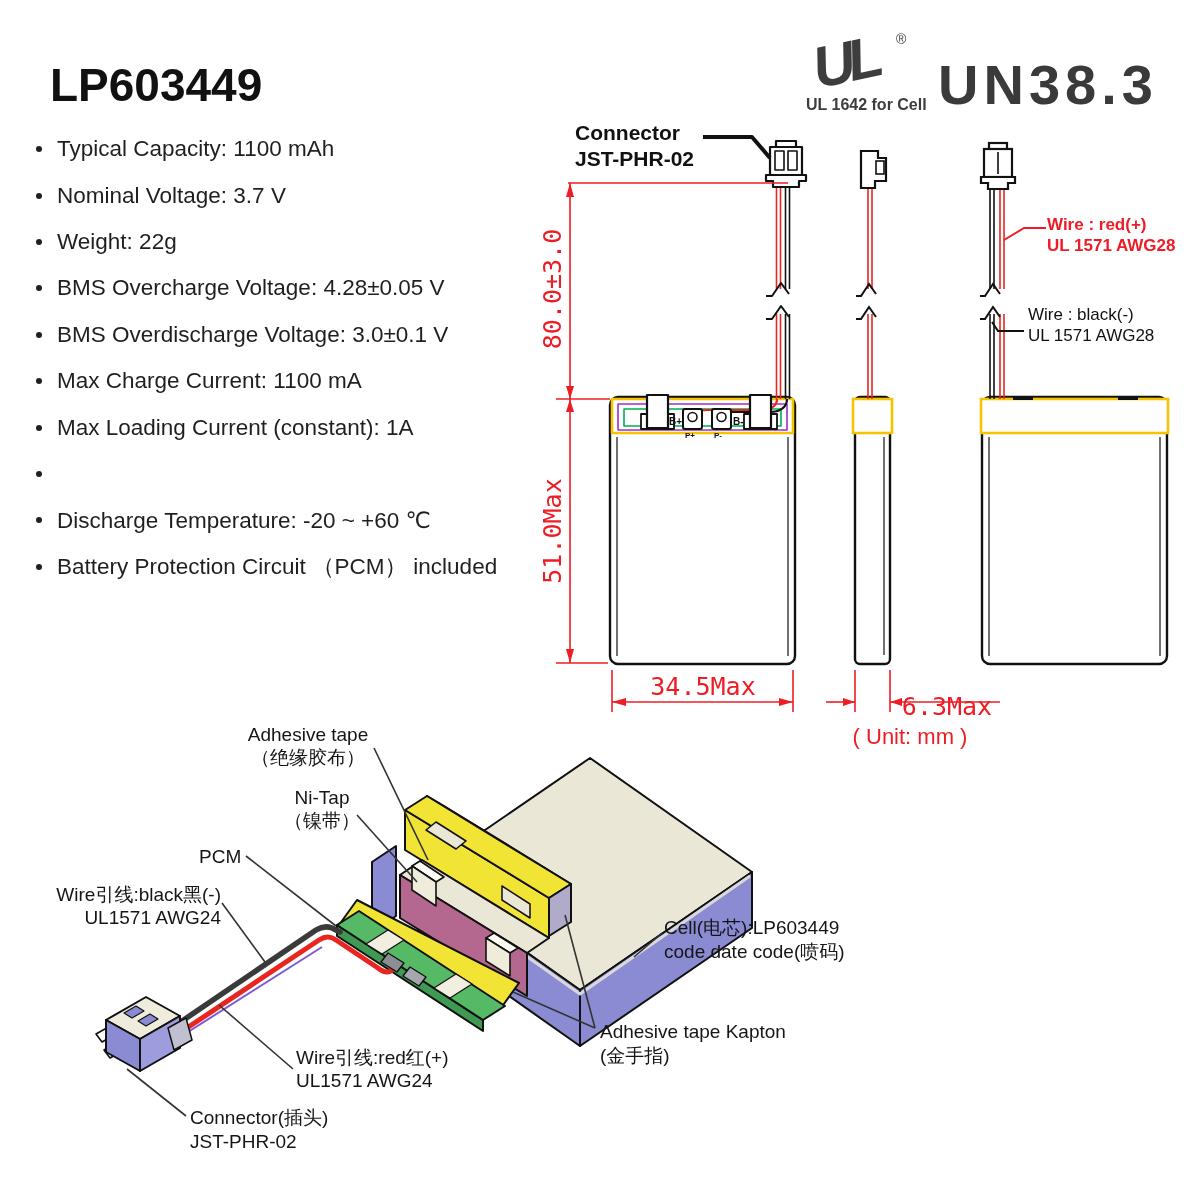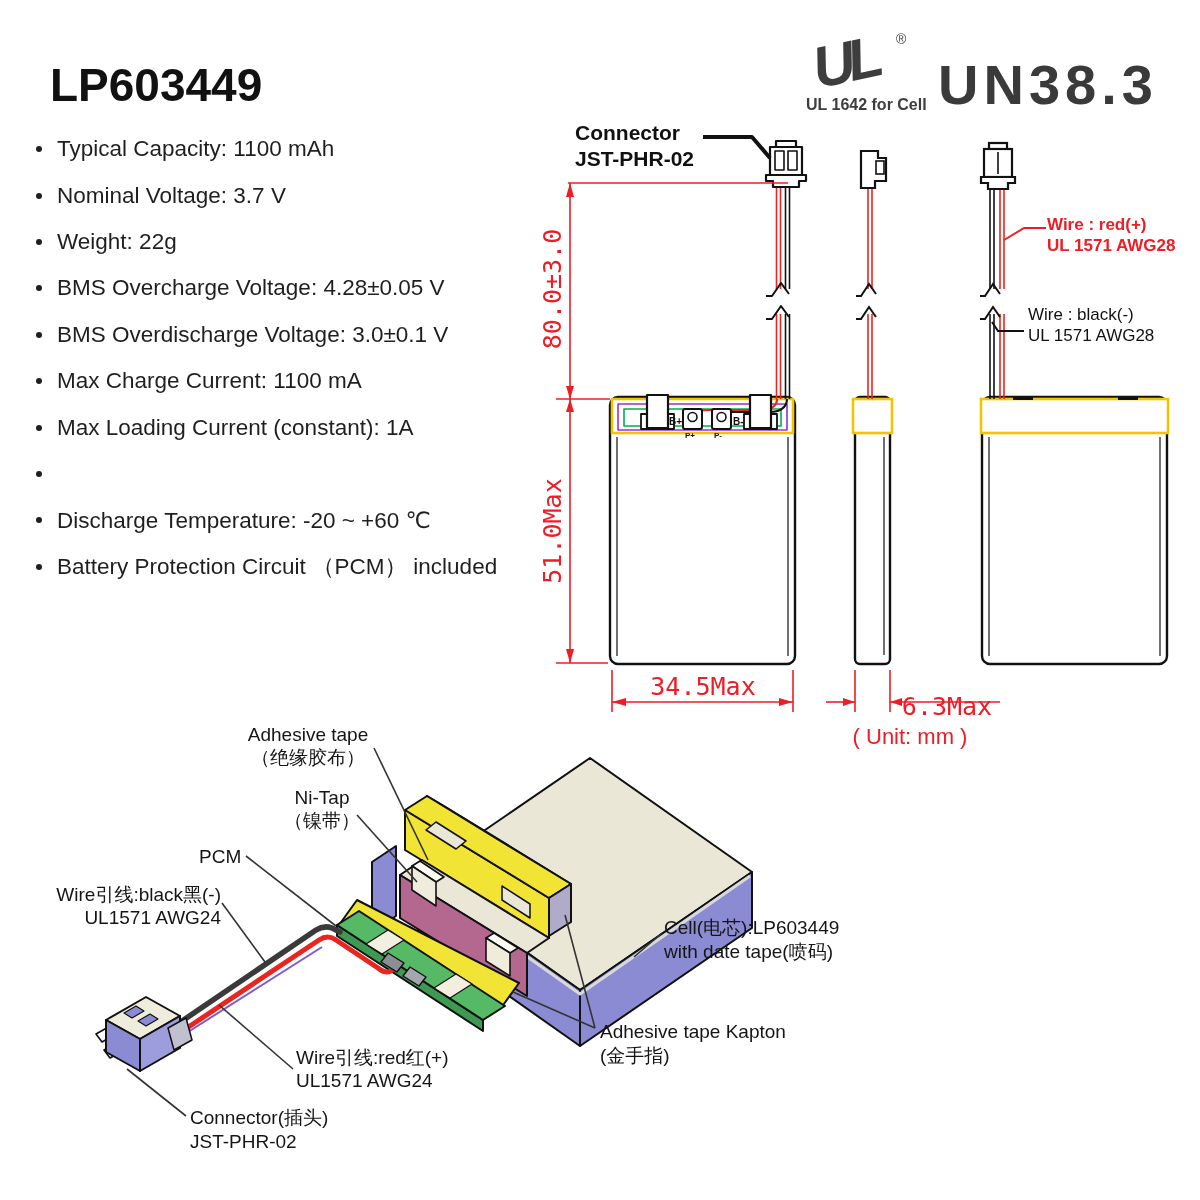--- a/index.html
+++ b/index.html
@@ -308,20 +308,20 @@
 <div class="abs lbl lbl-wred">
   <div>Wire引线:red红(+)</div>
   <div>UL1571 AWG24</div>
 </div>
 <div class="abs lbl lbl-conn">
   <div>Connector(插头)</div>
   <div>JST-PHR-02</div>
 </div>
 <div class="abs lbl lbl-cell">
   <div>Cell(电芯):LP603449</div>
-  <div>with date tape(喷码)</div>
+  <div>code date code(喷码)</div>
 </div>
 <div class="abs lbl lbl-kapton">
   <div>Adhesive tape Kapton</div>
   <div>(金手指)</div>
 </div>
 
 </div>
 
 </body></html>

